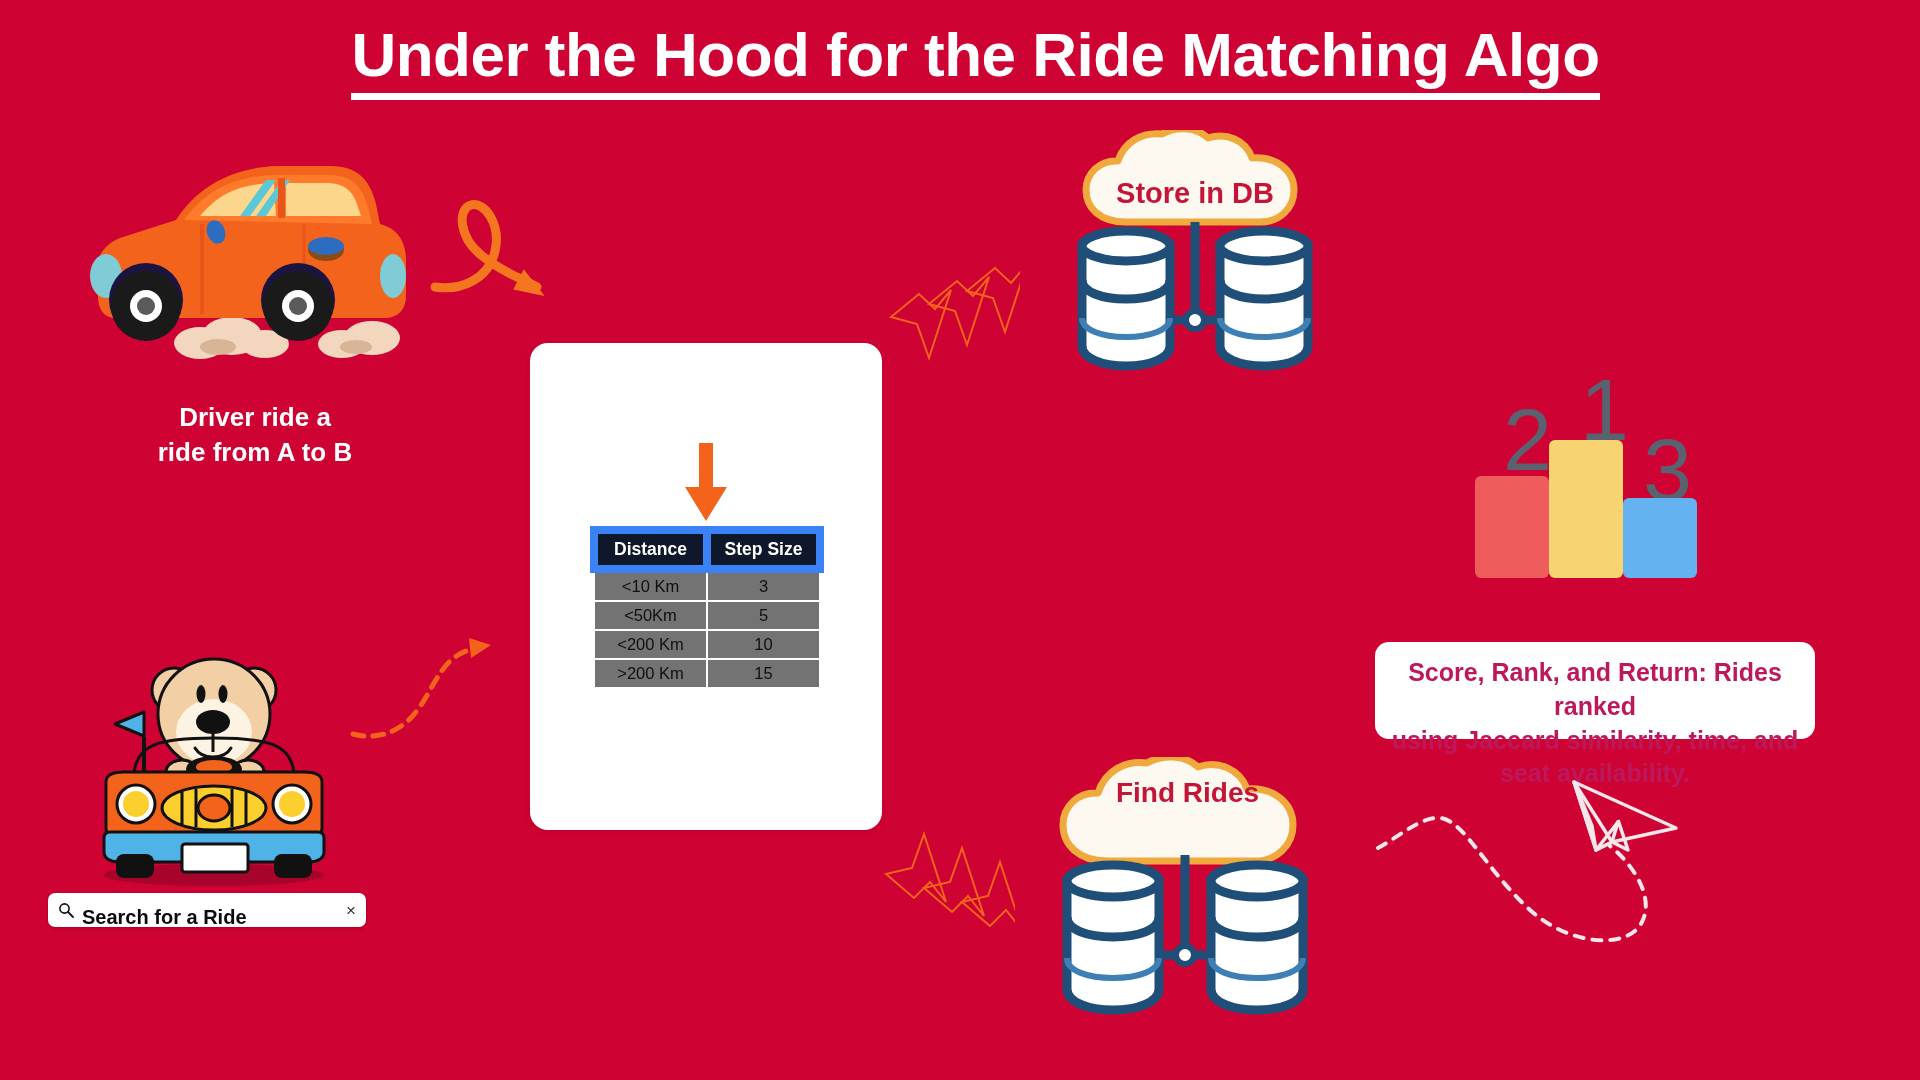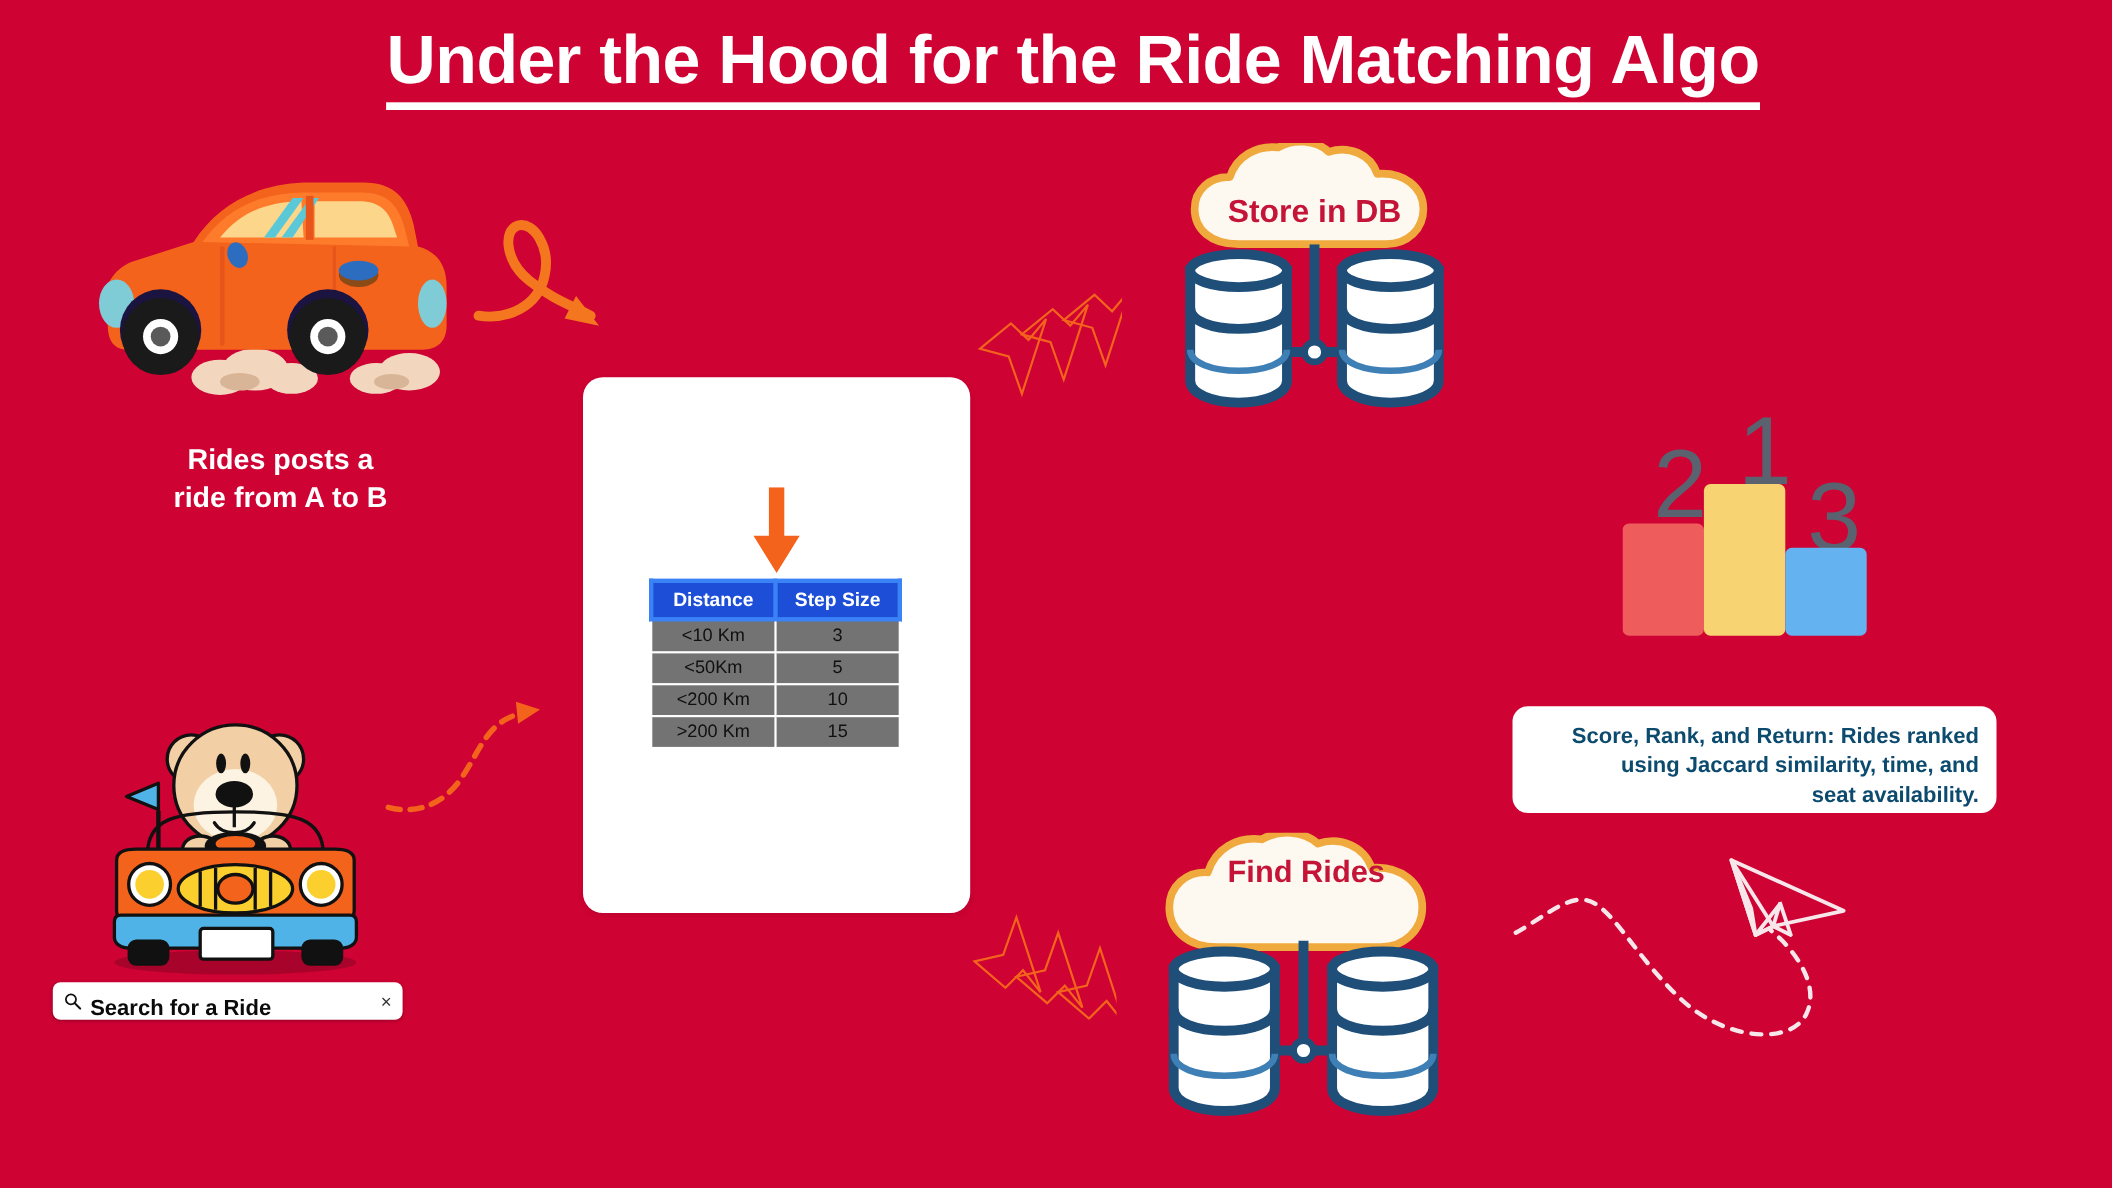--- a/index.html
+++ b/index.html
@@ -57,23 +57,23 @@
   }
   .down-arrow { position:absolute; left:152px; top:100px; }
 
   
   .steptable {
     position:absolute; left:60px; top:183px;
     border-collapse:collapse;
     font-size:17px;
   }
   .steptable th {
-    background:#1d4ed8; color:#ffffff;
+    background:#0f172a; color:#ffffff;
     font-weight:bold; padding:5px 0;
-    border:4px solid #3b82f6;
+    border:8px solid #3b82f6;
     font-size:17.5px;
   }
   .steptable td {
     background:#737373; color:#101010;
     text-align:center; padding:4px 0;
     border:2px solid #ffffff;
     font-size:16.5px;
   }
   .steptable .c0 { width:113px; }
   .steptable .c1 { width:113px; }
@@ -85,22 +85,22 @@
   }
 
   
   .scorebox {
     position:absolute; left:1375px; top:642px;
     width:440px; height:97px;
     background:#ffffff; border-radius:14px;
   }
   .scorebox p {
     padding:14px 16px 0 16px;
-    text-align:right; color:#0c4a6e;
-    font-size:20px; font-weight:bold; line-height:1.35;
+    text-align:center; color:#be185d;
+    font-size:25px; font-weight:bold; line-height:1.35;
   }
 
   
   .searchbar {
     position:absolute; left:48px; top:893px;
     width:318px; height:34px;
     background:#ffffff; border-radius:7px;
     display:flex; align-items:center; padding:0 10px;
     box-shadow:0 1px 3px rgba(0,0,0,.25);
   }
@@ -165,21 +165,21 @@
     </g>
     <g>
       <circle cx="218" cy="172" r="37" fill="#1B1340"></circle>
       <circle cx="218" cy="178" r="35" fill="#1A1A1A"></circle>
       <circle cx="218" cy="178" r="16" fill="#ffffff"></circle>
       <circle cx="218" cy="178" r="9" fill="#5A5A5A"></circle>
     </g>
   </svg>
 
   <div class="driver-caption">
-    <div>Rides posts a</div>
+    <div>Driver ride a</div>
     <div>ride from A to B</div>
   </div>
 
   <svg class="abs" style="left:425px; top:175px;" width="130" height="125" viewBox="0 0 130 125">
     <path d="M10 112 C36 116 64 104 70 76 C76 50 60 26 46 30 C32 34 34 62 56 80 C78 98 98 104 112 112" stroke="#F4771F" stroke-width="9" fill="none" stroke-linecap="round"></path>
     <path d="M96 96 L122 118 L90 118 Z" fill="#F4771F" transform="rotate(12 106 108)"></path>
   </svg>
 
   <div class="card">
 

